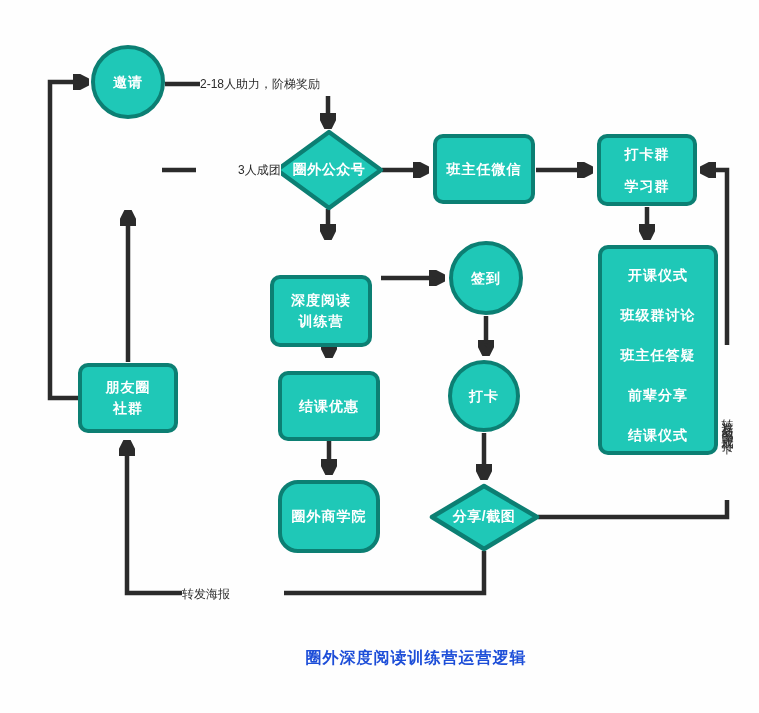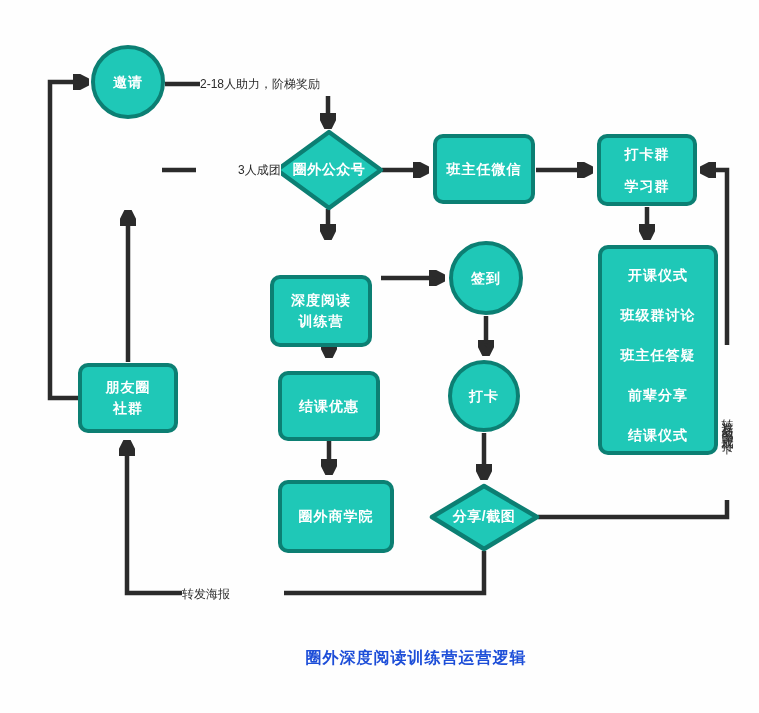--- a/index.html
+++ b/index.html
@@ -72,21 +72,21 @@
   #n-invite   {left:91px; top:45px;  width:74px; height:74px;}
   #n-group    {left:91px; top:134px; width:72px; height:72px;}
   #n-teacher  {left:433px;top:134px; width:102px;height:70px;}
   #n-cgroup   {left:597px;top:134px; width:100px;height:72px;gap:11px;}
   #n-camp     {left:270px;top:244px; width:102px;height:72px;margin-top:31px;}
   #n-signin   {left:449px;top:241px; width:74px; height:74px;}
   #n-acts     {left:598px;top:245px; width:120px;height:210px;justify-content:space-around;padding:16px 0;gap:19px;}
   #n-discount {left:278px;top:371px; width:102px;height:70px;}
   #n-checkin  {left:448px;top:360px; width:72px; height:72px;}
   #n-moments  {left:78px; top:363px; width:100px;height:70px;}
-  #n-school   {left:278px;top:480px; width:116px;height:73px;}
+  #n-school   {left:278px;top:480px; width:102px;height:73px;border-radius:20px;}
   #d1-label   {left:277px;top:156px; width:104px;height:28px;}
   #d2-label   {left:430px;top:503px; width:108px;height:28px;}
 
   
   #lbl-invite {left:200px;top:74px; height:20px;}
   #lbl-group  {left:194px;top:160px;height:20px;margin-left:44px;}
   #lbl-poster {left:182px;top:584px;height:20px;}
   #lbl-vert   {left:716px;top:347px;width:22px;height:150px;}
 </style>
 </head>

